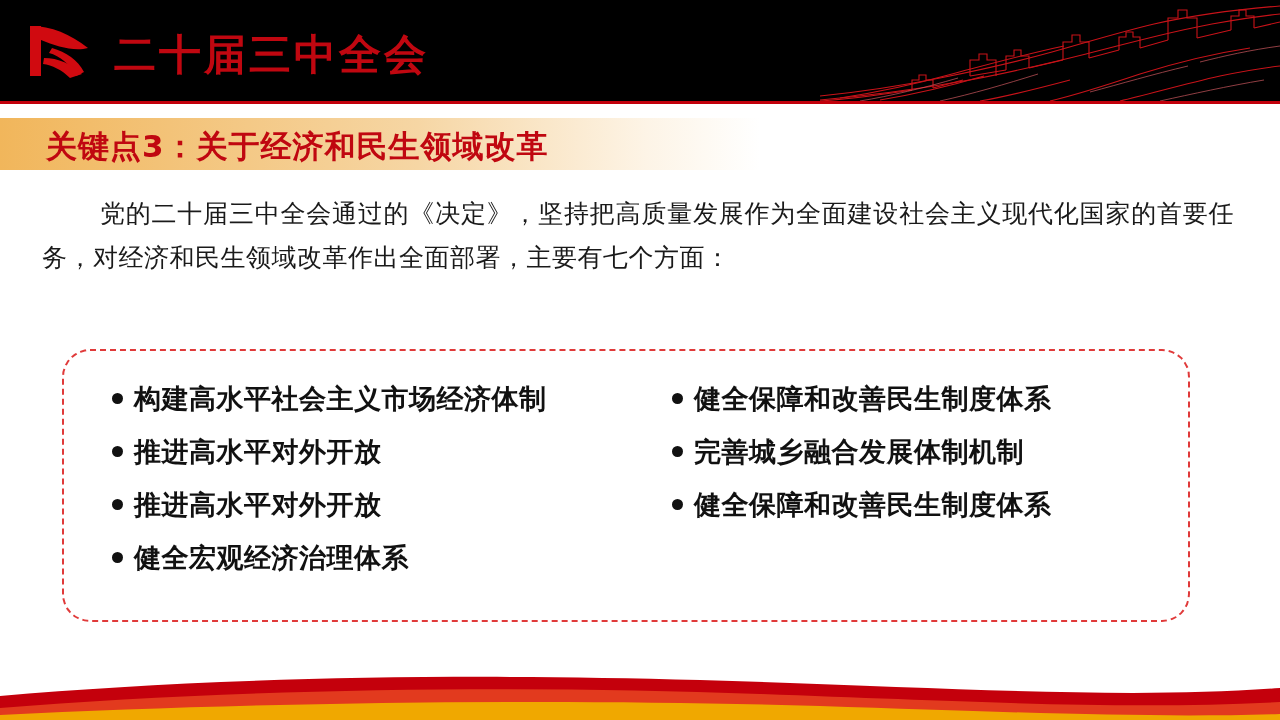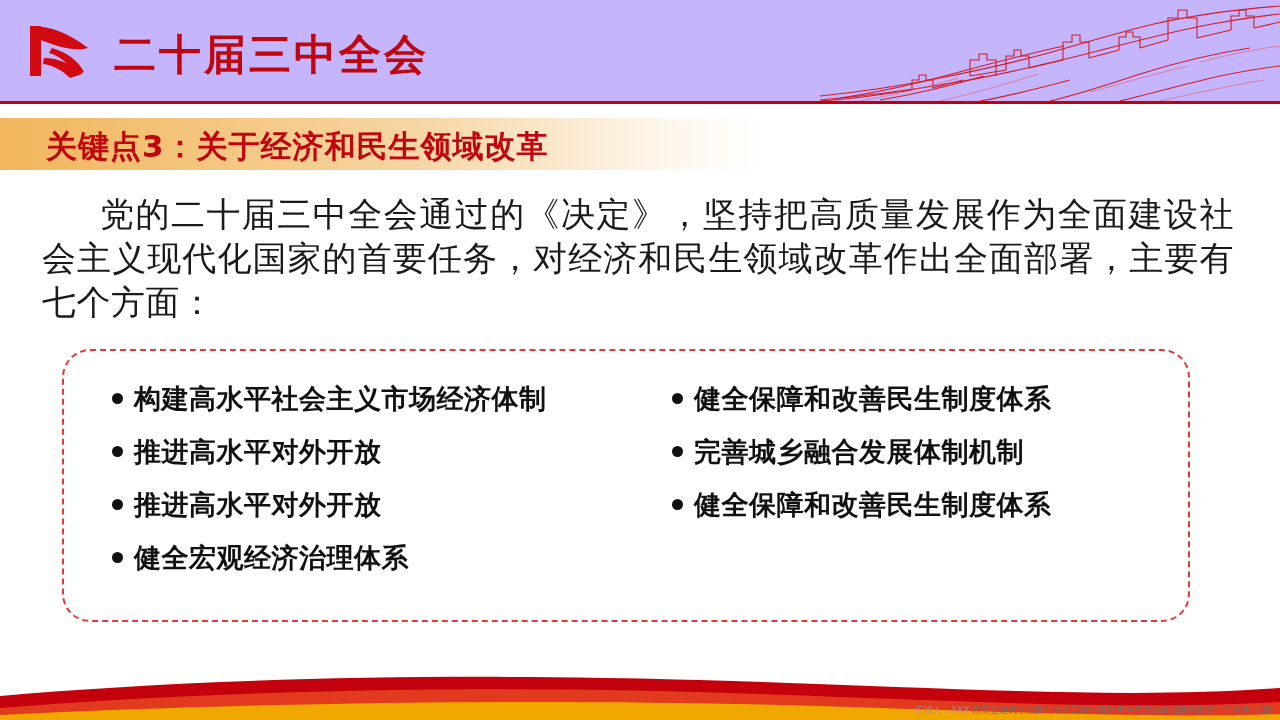--- a/index.html
+++ b/index.html
@@ -14,21 +14,21 @@
     font-family: "Liberation Sans", sans-serif;
     position: relative;
   }
 
   
   .header {
     position: absolute;
     left: 0; top: 0;
     width: 1280px;
     height: 103px;
-    background: #c4b5fd;
+    background: #000000;
   }
   .header-rule {
     position: absolute;
     left: 0; top: 101px;
     width: 1280px;
     height: 3px;
     background: #c2000b;
   }
   .emblem {
     position: absolute;
@@ -71,21 +71,21 @@
     white-space: nowrap;
     margin-left: 28px;
   }
 
   
   .paragraph {
     position: absolute;
     left: 42px; top: 192px;
     width: 1192px;
     font-family: "DejaVu Serif", "Liberation Serif", serif;
-    font-size: 34px;
+    font-size: 25px;
     line-height: 44px;
     color: #1a1a1a;
     text-indent: 58px;
     text-align: justify;
     letter-spacing: 0.5px;
   }
 
   
   .dashed-box {
     position: absolute;
@@ -241,17 +241,13 @@
   </div>
   <div></div>
 </div>
 
 <div class="footer">
   <svg width="1280" height="84" viewBox="0 0 1280 84" preserveAspectRatio="none">
     <path d="M0 84 L0 60 C 180 44, 420 36, 700 44 C 940 51, 1120 64, 1280 52 L1280 84 Z" fill="#c4000c"></path>
     <path d="M0 84 L0 72 C 220 54, 500 48, 760 58 C 980 66, 1130 74, 1280 66 L1280 84 Z" fill="#e23a1e"></path>
     <path d="M0 84 L0 79 C 260 66, 560 62, 820 70 C 1030 77, 1160 82, 1280 78 L1280 84 Z" fill="#f0a800"></path>
   </svg>
-  <div class="footer-note">
-    <span class="hl">汇报人：XXX</span>
-    <span>西安交通大学能源与动力工程学院叶勇生号育代能源研究部博士研究生 支部</span>
-  </div>
 </div>
 
 </body></html>

